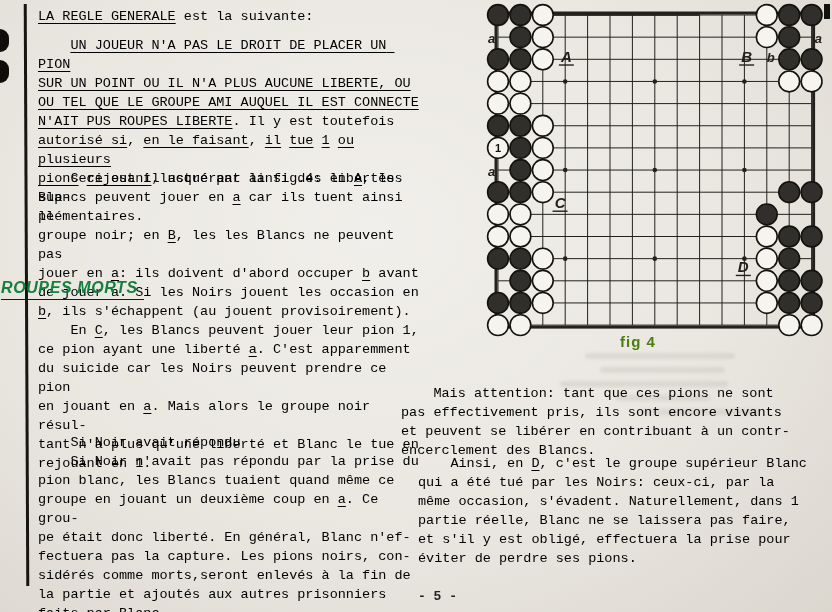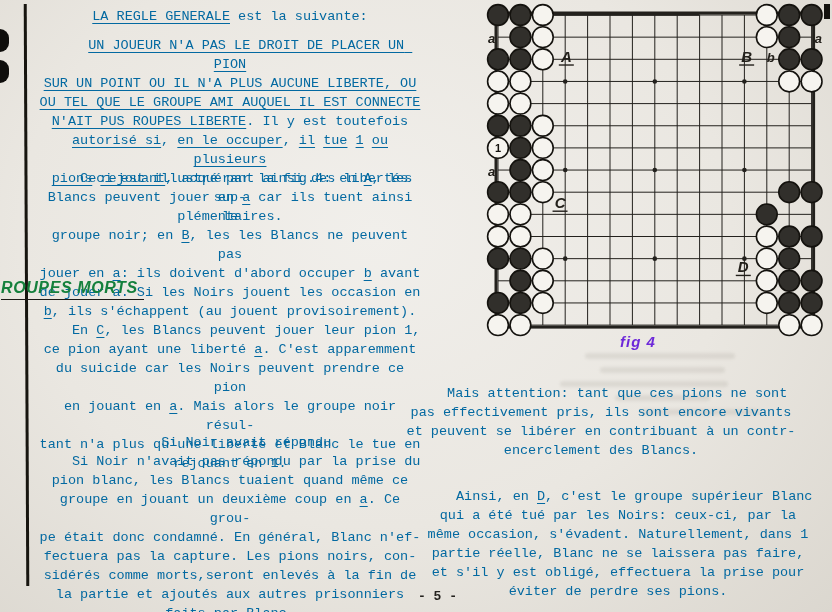--- a/index.html
+++ b/index.html
@@ -7,35 +7,34 @@
     width:832px;height:612px;overflow:hidden;position:relative;
     background:radial-gradient(ellipse at 45% 38%, #f1efeb 0%, #eae7e1 55%, #dbd7cf 100%);
     font-family:"Liberation Mono", monospace;
     color:#201e1b;
   }
   .abs{position:absolute;}
   .para{
     white-space:pre-wrap;
     font-size:13.5px;line-height:19px;
     letter-spacing:0px;
-    color:#0369a1;
-    text-align:center;
+    color:#000000;
   }
   .u{text-decoration:underline;text-decoration-thickness:1.4px;text-underline-offset:3px;}
   .b{font-weight:normal;}
   .section-heading{
     font-family:"Liberation Sans", sans-serif;
     font-style:italic;font-weight:bold;font-size:16px;letter-spacing:.6px;
     color:#15803d;border-bottom:1.8px solid #1c1a17;padding:0 6px 2px 0;
     width:fit-content;
   }
   .fig-caption{
     font-family:"Liberation Sans", sans-serif;
-    font-style:italic;font-weight:bold;font-size:15px;letter-spacing:1px;
-    color:#6d28d9;
+    font-weight:bold;font-size:15px;letter-spacing:1px;
+    color:#4d7c0f;
   }
   .page-number{font-weight:bold;font-size:13px;color:#24221e;}
   .edge-line{
     background:#17150f;width:3px;top:4px;height:582px;left:25px;
     transform:rotate(-.25deg);
   }
   .hole{
     background:#0e0d0b;width:9px;height:23px;left:0;
     border-radius:0 12px 12px 0;
   }
@@ -57,21 +56,21 @@
 <div class="abs bleed" style="left:560px;top:381px;width:168px"></div>
 <div class="abs bleed" style="left:615px;top:395px;width:95px"></div>
 <div class="abs bleed" style="left:640px;top:409px;width:120px"></div>
 
 <div class="abs para" style="left:38px;top:7px;width:384px"><span class="u">LA REGLE GENERALE</span><span> est la suivante:</span></div>
 
 <div class="abs para" style="left:38px;top:36px;width:384px"><span>    </span><span class="u">UN JOUEUR N'A PAS LE DROIT DE PLACER UN PION</span><span>
 </span><span class="u">SUR UN POINT OU IL N'A PLUS AUCUNE LIBERTE, OU</span><span>
 </span><span class="u">OU TEL QUE LE GROUPE AMI AUQUEL IL EST CONNECTE</span><span>
 </span><span class="u">N'AIT PUS ROUPES LIBERTE</span><span>. Il y est </span><span class="b">toutefois</span><span>
-</span><span class="u">autorisé si</span><span>, </span><span class="u">en le occuper</span><span>, </span><span class="u">il</span><span> </span><span class="u">tue</span><span> </span><span class="u">1</span><span> </span><span class="u">ou</span><span> </span><span class="u">plusieurs</span><span>
+</span><span class="u">autorisé si</span><span>, </span><span class="u">en le faisant</span><span>, </span><span class="u">il</span><span> </span><span class="u">tue</span><span> </span><span class="u">1</span><span> </span><span class="u">ou</span><span> </span><span class="u">plusieurs</span><span>
 </span><span class="u">pions</span><span> </span><span class="u">rejouant</span><span>, acquérant ainsi des libertés sup-
 plémentaires.</span></div>
 
 <div class="abs para" style="left:38px;top:169px;width:384px"><span>    Ceci est illustré par la fig.4: en </span><span class="u">A</span><span>, les
 Blancs peuvent jouer en </span><span class="u">a</span><span> car ils tuent ainsi le
 groupe noir; en </span><span class="u">B</span><span>, les les Blancs ne peuvent pas
 jouer en </span><span class="u">a</span><span>: ils doivent d'abord occuper </span><span class="u">b</span><span> avant
 de jouer </span><span class="u">a</span><span>. Si les Noirs jouent les occasion en
 </span><span class="u">b</span><span>, ils s'échappent (au jouent provisoirement).</span></div>
 
@@ -82,21 +81,21 @@
 du suicide car les Noirs peuvent prendre ce pion
 en jouant en </span><span class="u">a</span><span>. Mais alors le groupe noir résul-
 tant n'a plus qu'une liberté et Blanc le tue en
 rejouant en 1.</span></div>
 
 <div class="abs para" style="left:38px;top:433px;width:384px"><span>    Si Noir avait répondu</span></div>
 
 <div class="abs para" style="left:38px;top:452px;width:384px"><span>    Si Noir n'avait pas répondu par la prise du
 pion blanc, les Blancs tuaient </span><span class="b">quand même</span><span> ce
 groupe en jouant un deuxième coup en </span><span class="u">a</span><span>. Ce grou-
-pe était donc </span><span class="b">condamné</span><span>. En général, Blanc n'ef-
+pe était donc </span><span class="b">liberté</span><span>. En général, Blanc n'ef-
 fectuera pas la capture. Les pions noirs, con-
 sidérés comme morts,seront enlevés à la fin de
 la partie et ajoutés aux autres prisonniers
 faits par Blanc.</span></div>
 
 <div class="abs page-number" style="left:418px;top:589px">- 5 -</div>
 
 <svg id="board-svg" class="abs" style="left:478px;top:2px" width="352" height="336">
     <g>
       <rect x="18" y="11" width="317.59999999999997" height="314.09999999999997" fill="none" stroke="#23211d" stroke-width="3"></rect>
@@ -224,18 +223,18 @@
     </g>
   </svg>
 
 <div class="abs fig-caption" style="left:620px;top:333px">fig 4</div>
 
 <div class="abs para" style="left:401px;top:384px;width:400px"><span>    Mais attention: tant que ces pions ne sont
 pas effectivement pris, ils sont encore vivants
 et peuvent se libérer en contribuant à un contr-
 encerclement des Blancs.</span></div>
 
-<div class="abs para" style="left:418px;top:487px;width:400px"><span>    Ainsi, en </span><span class="u">D</span><span>, c'est le groupe supérieur Blanc
+<div class="abs para" style="left:418px;top:454px;width:400px"><span>    Ainsi, en </span><span class="u">D</span><span>, c'est le groupe supérieur Blanc
 qui a été tué par les Noirs: ceux-ci, par la
 même occasion, s'évadent. Naturellement, dans 1
 partie réelle, Blanc ne se laissera pas faire,
 et s'il </span><span class="b">y</span><span> est obligé, effectuera la prise pour
 éviter de perdre ses pions.</span></div>
 
 </body></html>

